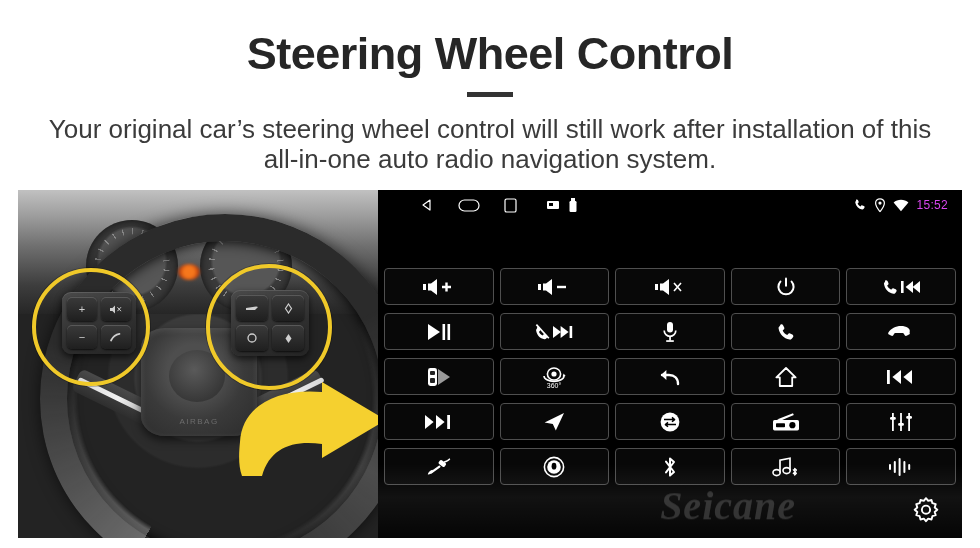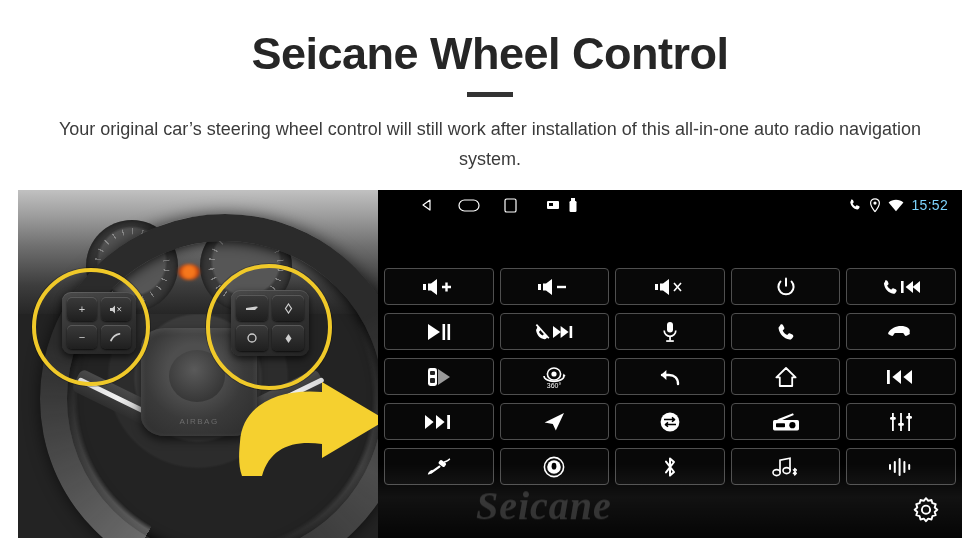--- a/index.html
+++ b/index.html
@@ -17,21 +17,21 @@
   .title{
     position:absolute;left:0;top:28px;width:980px;text-align:center;
     font-size:45px;font-weight:bold;color:#262626;letter-spacing:-0.5px;
     font-family:"Liberation Sans","DejaVu Sans",sans-serif;
   }
   .divider{
     position:absolute;left:467px;top:92px;width:46px;height:5px;background:#333;
   }
   .subtitle{
     position:absolute;left:38px;top:114px;width:904px;text-align:center;
-    font-size:18px;line-height:30px;color:#3b3b3b;font-weight:400;
+    font-size:26px;line-height:30px;color:#3b3b3b;font-weight:400;
   }
 
   
   .media{position:absolute;left:18px;top:190px;width:944px;height:348px;}
 
   
   .photo{
     position:absolute;left:0;top:0;width:360px;height:348px;overflow:hidden;
     background:#222;
   }
@@ -139,21 +139,21 @@
   }
   .statusbar{
     position:absolute;left:0;top:0;width:584px;height:30px;background:#000;
     display:flex;align-items:center;
   }
   .sb-left{display:flex;align-items:center;gap:24px;padding-left:42px;}
   .sb-right{
     position:absolute;right:14px;top:0;height:30px;
     display:flex;align-items:center;gap:7px;color:#fff;
   }
-  .sb-time{font-size:14px;color:#7dd3fc;letter-spacing:.3px;}
+  .sb-time{font-size:12px;color:#d946ef;letter-spacing:.3px;}
   .sbi{display:flex;align-items:center;justify-content:center;color:#fff;}
 
   .beginlearn{
     position:absolute;left:8px;top:38px;width:284px;height:32px;
     border:1px solid #6a6a6a;border-radius:4px;background:#050505;
     color:#fff;font-size:13.5px;display:flex;align-items:center;justify-content:center;
     box-sizing:border-box;
   }
 
   .grid{
@@ -166,40 +166,40 @@
     display:flex;align-items:center;justify-content:center;
     color:#fff;box-sizing:border-box;
   }
   .gbtn svg{display:block;}
 
   .watermark{
     position:absolute;left:98px;top:292px;width:320px;height:46px;
     color:rgba(255,255,255,.12);
     font-family:"Liberation Serif","DejaVu Serif",serif;
     font-size:40px;font-style:italic;font-weight:bold;
-    letter-spacing:1px;text-align:left;
+    letter-spacing:1px;text-align:right;
     text-shadow:0 1px 0 rgba(255,255,255,.05);
   }
   .gear{
     position:absolute;right:16px;bottom:6px;width:40px;height:40px;
     display:flex;align-items:center;justify-content:center;color:#fff;
   }
   .glow{
     position:absolute;left:0;bottom:0;width:584px;height:74px;
     background:linear-gradient(180deg,rgba(255,255,255,0) 0%,rgba(255,255,255,.07) 45%,rgba(255,255,255,.02) 100%);
     pointer-events:none;
   }
 </style>
 </head>
 <body>
 
 <div class="page">
 
   <div class="header">
-    <div class="title">Seicane Wheel Control</div>
+    <div class="title">Steering Wheel Control</div>
     <div class="divider"></div>
     <div class="subtitle">Your original car’s steering wheel control will still work after installation of this all-in-one auto radio navigation system.</div>
   </div>
 
   <div class="media">
 
     <div class="photo">
       <div class="photo-bg"></div>
       <div class="dash">
         <div class="gauge g1">

